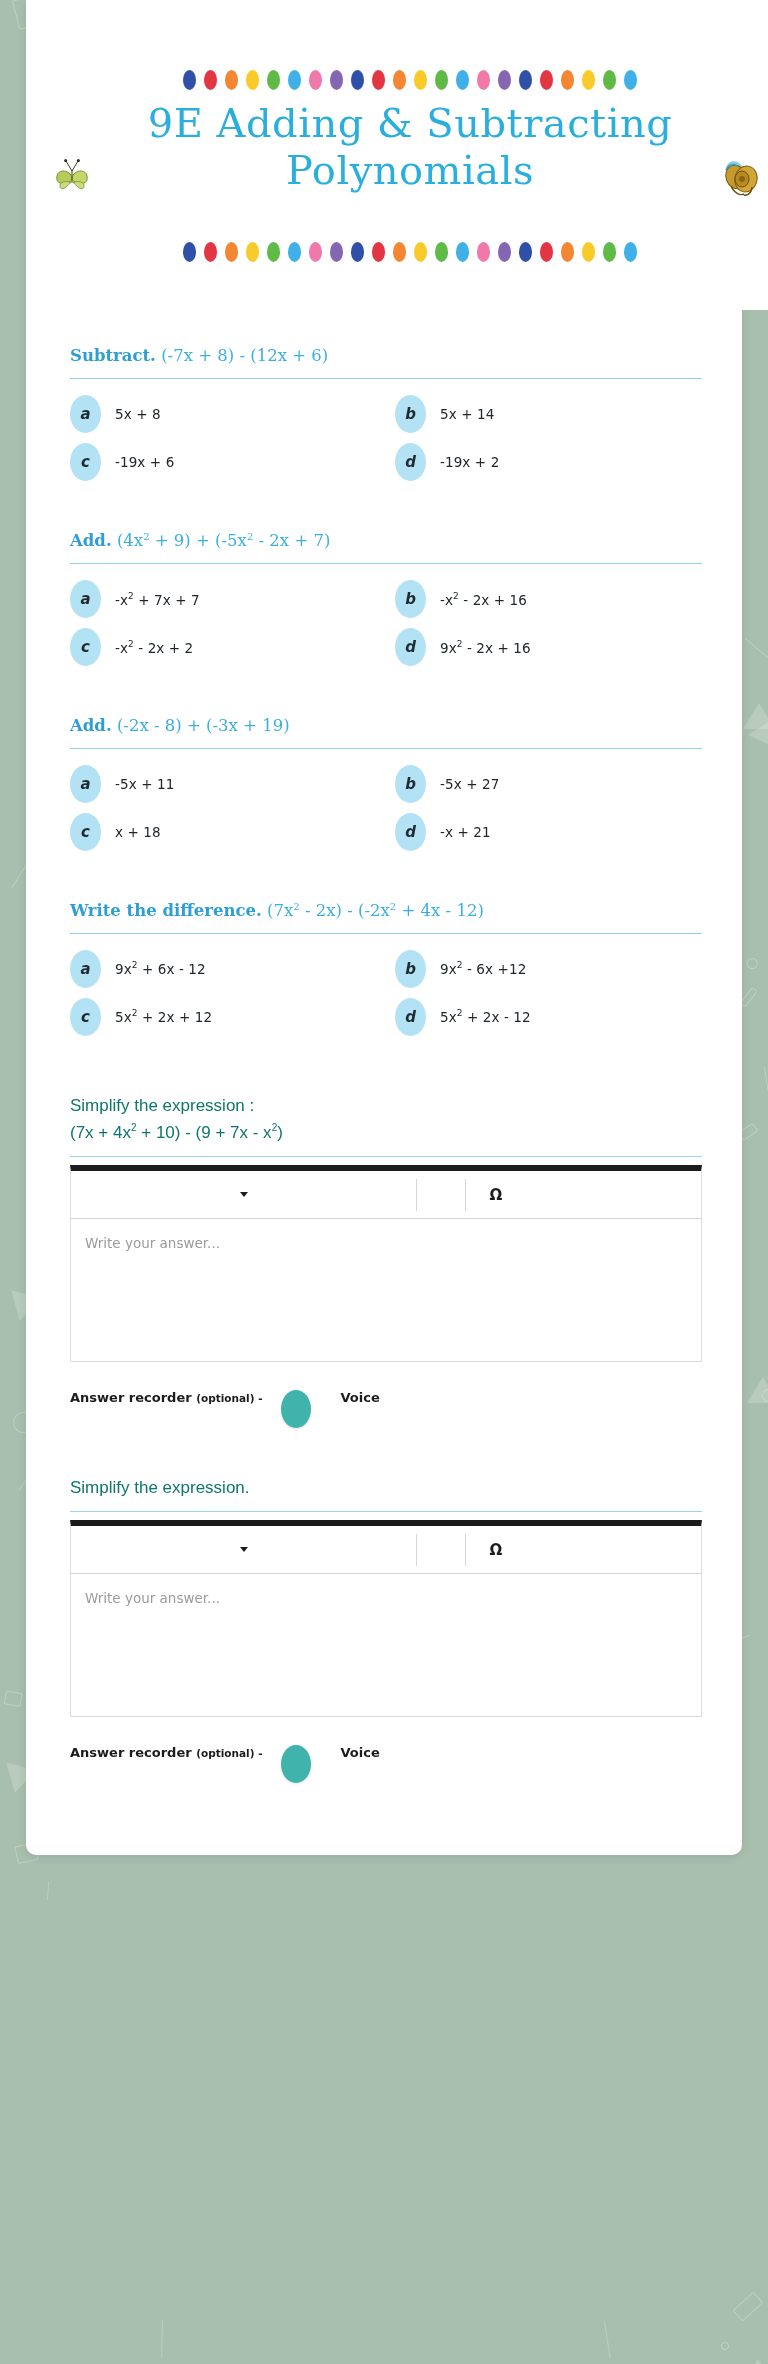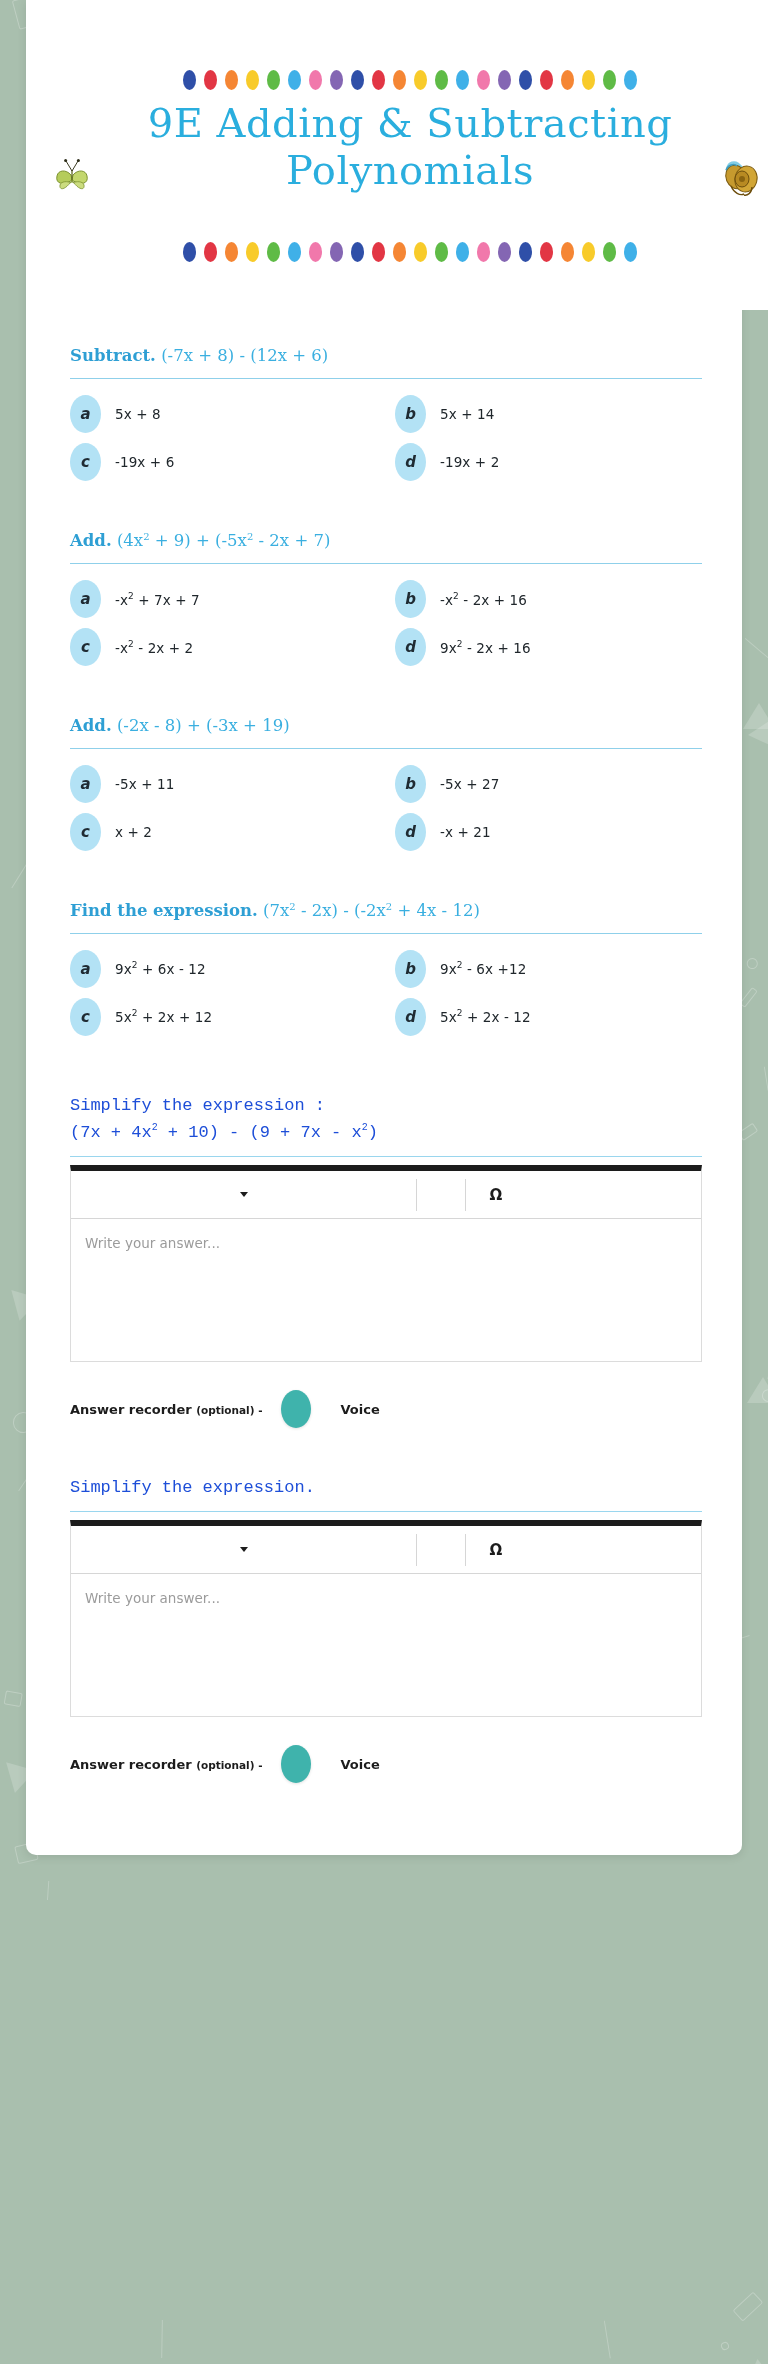--- a/index.html
+++ b/index.html
@@ -178,23 +178,23 @@
     font-family: "DejaVu Sans", sans-serif;
     font-size: 13.5px;
     color: #20272c;
     letter-spacing: .1px;
   }
   .opt-text sup { font-size: 9px; vertical-align: super; }
 
   
   .fr-block { margin-bottom: 38px; padding-top: 8px; }
   .fr-prompt {
-    font-family: Liberation Mono, monospace;
+    font-family: Liberation Sans, sans-serif;
     font-size: 17px;
-    color: #1d4ed8;
+    color: #0f766e;
     line-height: 1.6;
     padding: 0 0 8px 22px;
   }
   .fr-prompt .line2 { display: block; }
   .fr-prompt sup { font-size: 10px; vertical-align: super; }
 
   .fr-rule {
     height: 1px;
     background: #9ad6ee;
     margin: 2px 18px 0 22px;
@@ -248,21 +248,20 @@
     padding: 16px 14px;
   }
   .editor-placeholder {
     font-family: "DejaVu Sans", sans-serif;
     font-size: 13.5px;
     color: #9b9b9b;
   }
 
   .recorder-row {
     display: flex;
-    align-items: center;
     gap: 8px;
     padding: 28px 0 0 22px;
   }
   .rec-label {
     font-family: "DejaVu Sans", sans-serif;
     font-size: 13px;
     font-weight: 700;
     color: #1c1c1c;
     white-space: nowrap;
   }
@@ -455,30 +454,30 @@
           <div class="option">
             <div class="opt-bubble">a</div>
             <div class="opt-text">-5x + 11</div>
           </div>
           <div class="option">
             <div class="opt-bubble">b</div>
             <div class="opt-text">-5x + 27</div>
           </div>
           <div class="option">
             <div class="opt-bubble">c</div>
-            <div class="opt-text">x + 2</div>
+            <div class="opt-text">x + 18</div>
           </div>
           <div class="option">
             <div class="opt-bubble">d</div>
             <div class="opt-text">-x + 21</div>
           </div>
         </div>
       </div>
       <div class="mcq-block">
-        <div class="q-prompt"><span class="q-label">Find the expression.</span> <span>(7x<sup>2</sup> - 2x) - (-2x<sup>2</sup> + 4x - 12)</span></div>
+        <div class="q-prompt"><span class="q-label">Write the difference.</span> <span>(7x<sup>2</sup> - 2x) - (-2x<sup>2</sup> + 4x - 12)</span></div>
         <div class="q-rule"></div>
         <div class="options-grid">
           <div class="option">
             <div class="opt-bubble">a</div>
             <div class="opt-text">9x<sup>2</sup> + 6x - 12</div>
           </div>
           <div class="option">
             <div class="opt-bubble">b</div>
             <div class="opt-text">9x<sup>2</sup> - 6x +12</div>
           </div>

